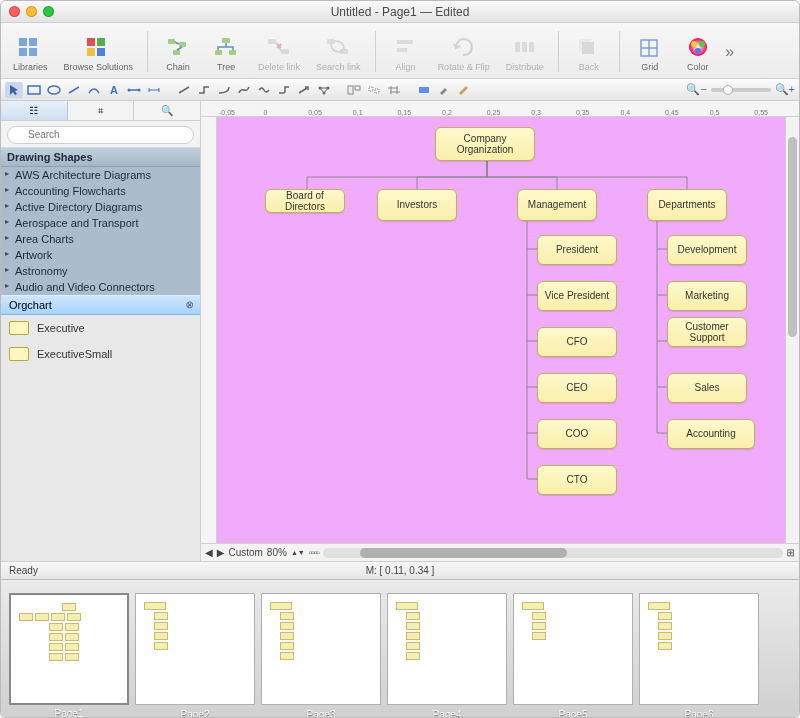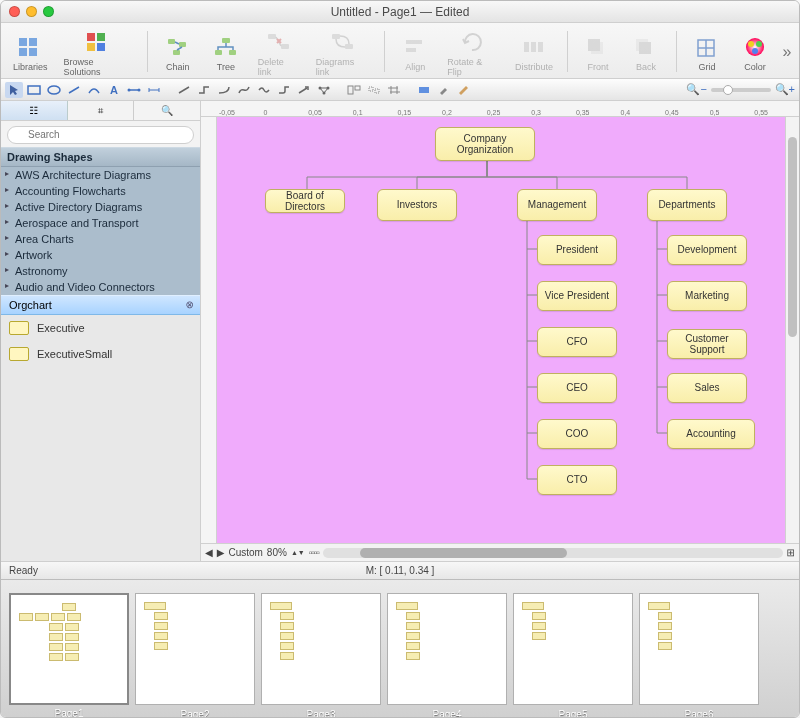--- a/index.html
+++ b/index.html
@@ -129,21 +129,21 @@
       <span>Delete link</span>
     </div>
     <div class="tbtn disabled">
       <div class="ico">
           <svg class="ticon">
             <rect x="2" y="3" width="8" height="5" rx="1" fill="#c0c0c0"></rect>
             <rect x="15" y="13" width="8" height="5" rx="1" fill="#c0c0c0"></rect>
             <path d="M6 8 Q6 16 15 16 M19 13 Q19 5 10 5" stroke="#aaa" stroke-width="1.5" fill="none"></path>
           </svg>
         </div>
-      <span>Diagrams link</span>
+      <span>Search link</span>
     </div>
     <div class="tsep"></div>
     <div class="tbtn disabled">
       <div class="ico">
           <svg class="ticon">
             <rect x="4" y="4" width="16" height="4" fill="#c0c0c0"></rect>
             <rect x="4" y="12" width="10" height="4" fill="#c0c0c0"></rect>
           </svg>
         </div>
       <span>Align</span>
@@ -161,29 +161,20 @@
       <div class="ico">
           <svg class="ticon">
             <rect x="3" y="6" width="5" height="10" fill="#c0c0c0"></rect>
             <rect x="10" y="6" width="5" height="10" fill="#c0c0c0"></rect>
             <rect x="17" y="6" width="5" height="10" fill="#c0c0c0"></rect>
           </svg>
         </div>
       <span>Distribute</span>
     </div>
     <div class="tsep"></div>
-    <div class="tbtn disabled">
-      <div class="ico">
-          <svg class="ticon">
-            <rect x="6" y="6" width="12" height="12" fill="#ddd"></rect>
-            <rect x="3" y="3" width="12" height="12" fill="#bbb"></rect>
-          </svg>
-        </div>
-      <span>Front</span>
-    </div>
     <div class="tbtn disabled">
       <div class="ico">
           <svg class="ticon">
             <rect x="3" y="3" width="12" height="12" fill="#ddd"></rect>
             <rect x="6" y="6" width="12" height="12" fill="#bbb"></rect>
           </svg>
         </div>
       <span>Back</span>
     </div>
     <div class="tsep"></div>
@@ -418,21 +409,21 @@
 
           <div class="node" style="left:320px;top:118px;width:80px;height:30px;">President</div>
           <div class="node" style="left:320px;top:164px;width:80px;height:30px;">Vice President</div>
           <div class="node" style="left:320px;top:210px;width:80px;height:30px;">CFO</div>
           <div class="node" style="left:320px;top:256px;width:80px;height:30px;">CEO</div>
           <div class="node" style="left:320px;top:302px;width:80px;height:30px;">COO</div>
           <div class="node" style="left:320px;top:348px;width:80px;height:30px;">CTO</div>
 
           <div class="node" style="left:450px;top:118px;width:80px;height:30px;">Development</div>
           <div class="node" style="left:450px;top:164px;width:80px;height:30px;">Marketing</div>
-          <div class="node" style="left:450px;top:212px;width:80px;height:30px;">Customer Support</div>
+          <div class="node" style="left:450px;top:200px;width:80px;height:30px;">Customer Support</div>
           <div class="node" style="left:450px;top:256px;width:80px;height:30px;">Sales</div>
           <div class="node" style="left:450px;top:302px;width:88px;height:30px;">Accounting</div>
         </div>
         <div style="width:14px;background:#f3f3f3;border-left:1px solid #d0d0d0;">
             <div style="margin:20px 2px;height:200px;background:#c0c0c0;border-radius:5px;"></div>
           </div>
       </div>
       <div class="hscroll">
         <span>◀</span>
         <span>▶</span>

